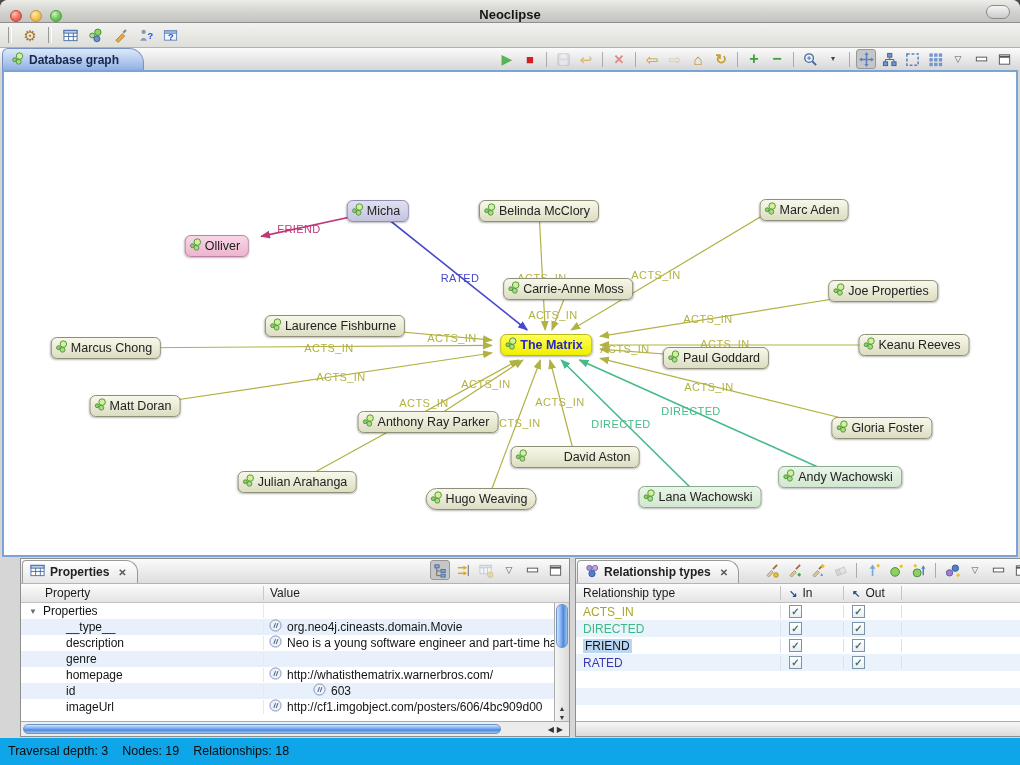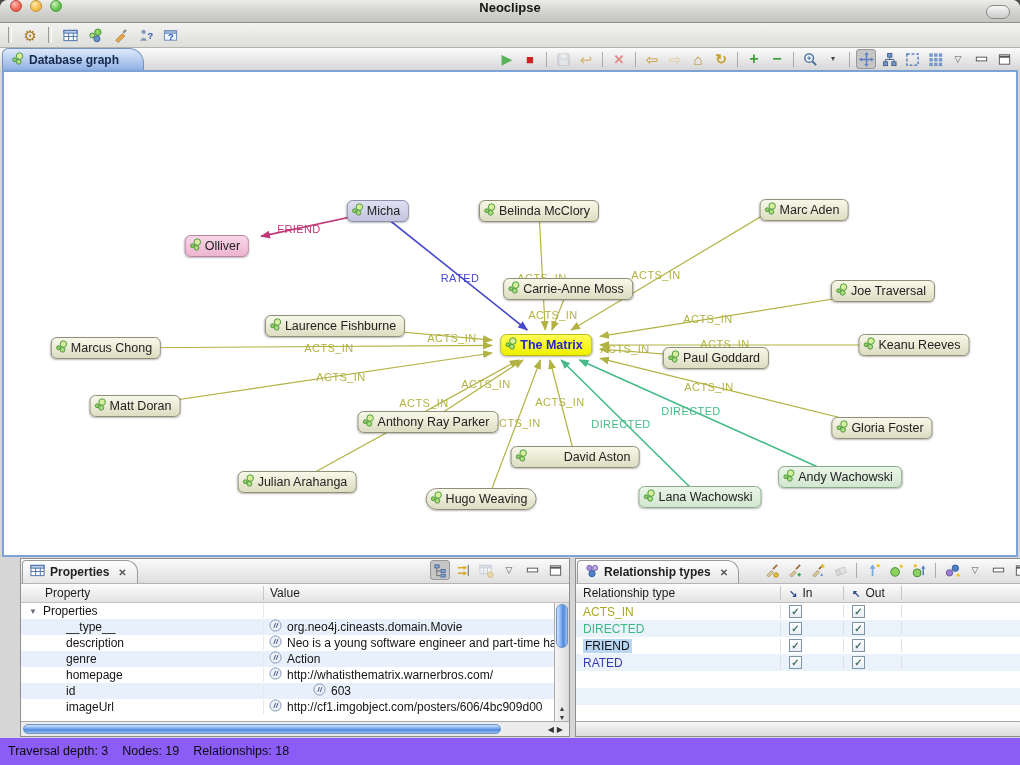--- a/index.html
+++ b/index.html
@@ -1,21 +1,21 @@
 <!DOCTYPE html>
 <html><head>
 <meta charset="utf-8">
 <style>
   html,body { margin:0; padding:0; }
   body { width:1020px; height:765px; background:#4a4a4a; font-family:"Liberation Sans",sans-serif; overflow:hidden; }
   .window { position:relative; width:1020px; height:765px; background:#d6d6d6; border-radius:8px 8px 0 0; overflow:hidden; }
 
   
   .titlebar { position:absolute; left:0; top:0; width:100%; height:22px;
-    background:linear-gradient(#ecece8,#d2d2ce 55%,#c3c3bf); border-bottom:1px solid #8e8e8e; display:flex; align-items:flex-start; }
+    background:linear-gradient(#ecece8,#d2d2ce 55%,#c3c3bf); border-bottom:1px solid #8e8e8e; display:flex; align-items:flex-end; }
   .tl { width:12px; height:12px; border-radius:50%; margin-left:8px; box-sizing:border-box; }
   .tl-red   { margin-left:10px; background:radial-gradient(circle at 35% 30%,#ffc1b8,#f06a5c 55%,#d44a3e); border:1px solid #c0483c; }
   .tl-yellow{ background:radial-gradient(circle at 35% 30%,#ffe9b0,#f6bf4e 55%,#dda33b); border:1px solid #c49638; }
   .tl-green { background:radial-gradient(circle at 35% 30%,#d2f2c0,#6cc655 55%,#4faa3e); border:1px solid #4f9e40; }
   .title { position:absolute; left:0; right:0; text-align:center; font-size:13px; font-weight:bold; color:#151515; }
   .oval { position:absolute; right:10px; top:5px; width:22px; height:12px; border-radius:7px; border:1px solid #8a8a8a;
     background:linear-gradient(#f6f6f6,#cacaca); }
 
   
   .mtoolbar { position:absolute; top:23px; left:0; width:100%; height:25px;
@@ -100,21 +100,21 @@
   .cb { width:13px; height:13px; box-sizing:border-box; border:1px solid #7f93a6; margin-left:8px;
     background:linear-gradient(#ffffff,#e8eef6); display:flex; align-items:center; justify-content:center;
     font-size:10px; font-weight:bold; color:#49715f; }
   .rvsb { position:absolute; right:0; top:42px; height:122px; width:14px; background:linear-gradient(90deg,#fbfbfb,#d2d2d2);
     border-left:1px solid #ababab; box-sizing:border-box; }
   .rhs { position:absolute; left:0; bottom:0; right:14px; height:15px; background:linear-gradient(#f6f6f6,#dcdcdc);
     border-top:1px solid #ababab; box-sizing:border-box; }
   .rcorner { position:absolute; right:0; bottom:0; width:14px; height:15px; background:#ffffff; border-top:1px solid #ababab; box-sizing:border-box; }
 
   
-  .statusbar { position:absolute; left:0; top:738px; width:100%; height:27px; background:#8b5cf6;
+  .statusbar { position:absolute; left:0; top:738px; width:100%; height:27px; background:#0ea5e9;
     display:flex; gap:14px; padding:6px 0 0 8px; box-sizing:border-box; font-size:12.5px; color:#0c0c0c; }
 </style>
 </head>
 <body>
 
 <div class="window">
 
   <div class="titlebar">
     <div class="tl tl-red"></div>
     <div class="tl tl-yellow"></div>
@@ -357,21 +357,21 @@
               <circle cx="9.5" cy="12" r="3" fill="#aade78" stroke="#3f8a37"></circle>
             </svg></span>
           <span>Carrie-Anne Moss</span>
         </div>
         <div class="gnode g-person" style="left: 879px; top: 219px;">
           <span><svg viewBox="0 0 16 16" width="13" height="13">
               <circle cx="10.5" cy="5" r="4" fill="#d8ee9a" stroke="#4a9b3f" stroke-width="1.2"></circle>
               <circle cx="4.5" cy="9.5" r="2.4" fill="#90d060" stroke="#3f8a37"></circle>
               <circle cx="9.5" cy="12" r="3" fill="#aade78" stroke="#3f8a37"></circle>
             </svg></span>
-          <span>Joe Traversal</span>
+          <span>Joe Properties</span>
         </div>
         <div class="gnode g-person" style="left: 331px; top: 254px;">
           <span><svg viewBox="0 0 16 16" width="13" height="13">
               <circle cx="10.5" cy="5" r="4" fill="#d8ee9a" stroke="#4a9b3f" stroke-width="1.2"></circle>
               <circle cx="4.5" cy="9.5" r="2.4" fill="#90d060" stroke="#3f8a37"></circle>
               <circle cx="9.5" cy="12" r="3" fill="#aade78" stroke="#3f8a37"></circle>
             </svg></span>
           <span>Laurence Fishburne</span>
         </div>
         <div class="gnode g-person" style="left: 102px; top: 276px;">
@@ -554,27 +554,20 @@
           <div class="v">
             <span><svg viewBox="0 0 14 14" width="13" height="13">
                 <circle cx="7" cy="7" r="6" fill="#eef2f8" stroke="#7a8fb2"></circle>
                 <path d="M5.2 9.5 L7 4.5 M7.8 9.5 L9.6 4.5" stroke="#4a5f8a" stroke-width="1.1" fill="none"></path>
               </svg></span>
             <span>Neo is a young software engineer and part-time hac</span>
           </div>
         </div>
         <div class="prow" style="background: rgb(232, 241, 251);">
           <div class="k">genre</div>
-          <div class="v">
-            <span><svg viewBox="0 0 14 14" width="13" height="13">
-                <circle cx="7" cy="7" r="6" fill="#eef2f8" stroke="#7a8fb2"></circle>
-                <path d="M5.2 9.5 L7 4.5 M7.8 9.5 L9.6 4.5" stroke="#4a5f8a" stroke-width="1.1" fill="none"></path>
-              </svg></span>
-            <span>Action</span>
-          </div>
         </div>
         <div class="prow" style="background: rgb(255, 255, 255); justify-content: center;">
           <div class="k">homepage</div>
           <div class="v">
             <span><svg viewBox="0 0 14 14" width="13" height="13">
                 <circle cx="7" cy="7" r="6" fill="#eef2f8" stroke="#7a8fb2"></circle>
                 <path d="M5.2 9.5 L7 4.5 M7.8 9.5 L9.6 4.5" stroke="#4a5f8a" stroke-width="1.1" fill="none"></path>
               </svg></span>
             <span>http://whatisthematrix.warnerbros.com/</span>
           </div>

